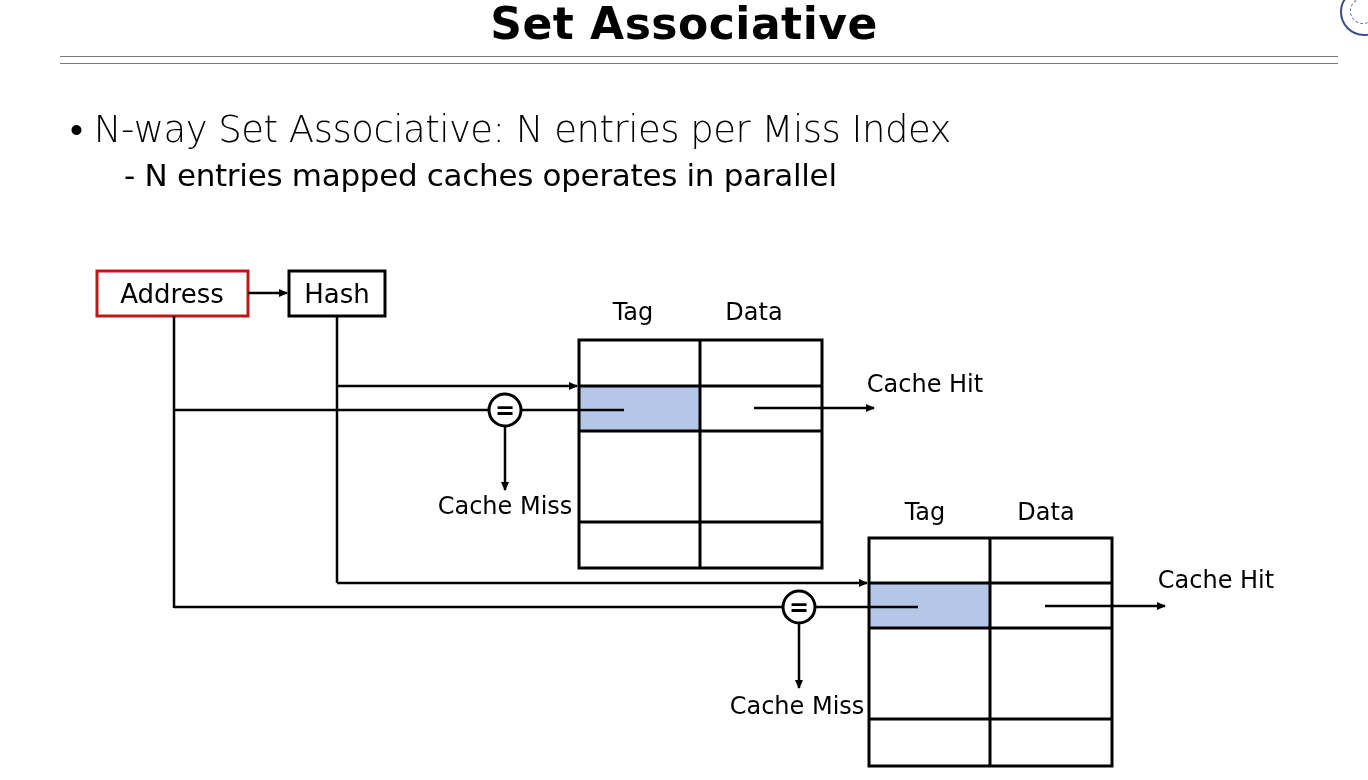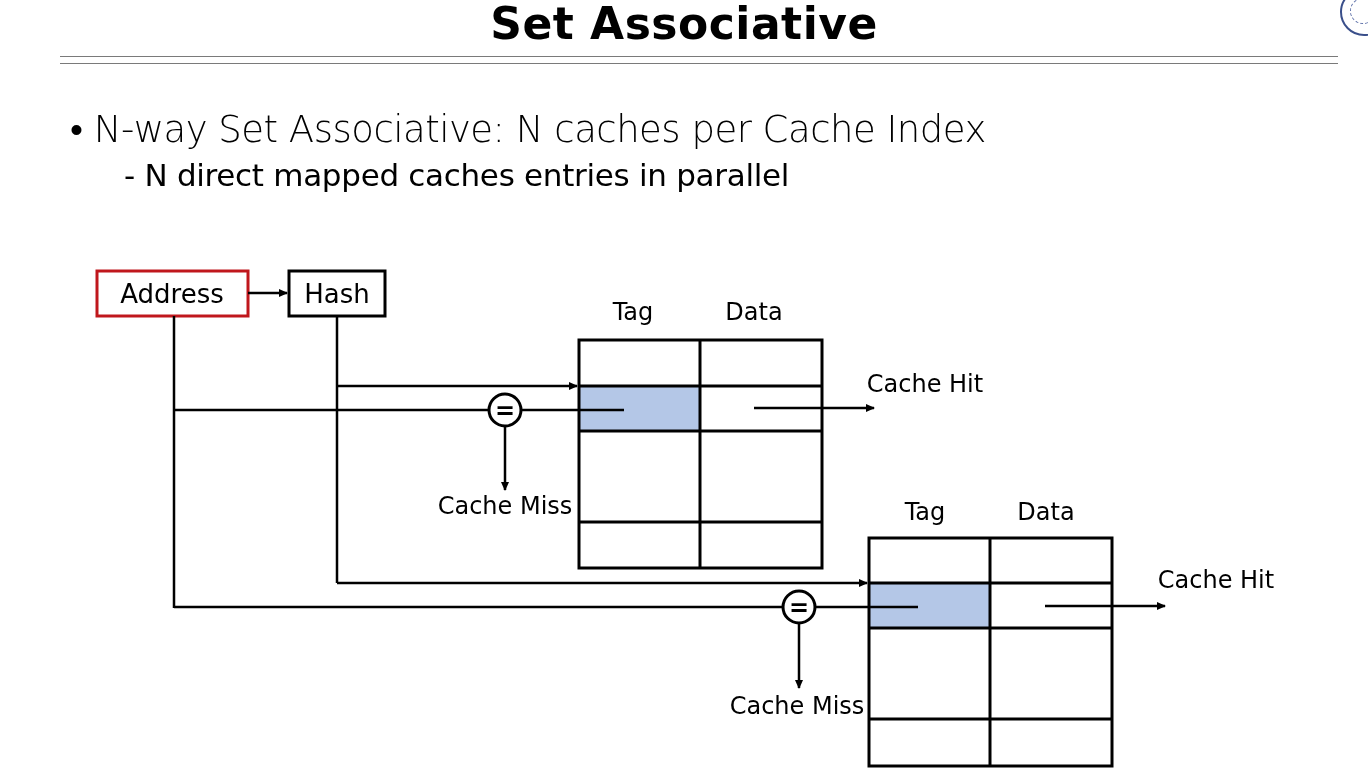--- a/index.html
+++ b/index.html
@@ -24,25 +24,25 @@
 </head>
 <body>
 
 <div class="title">Set Associative</div>
 <div class="rule1"></div>
 <div class="rule2"></div>
 <div class="logo"></div>
 
 <div class="bullet1">
   <span>•</span>
-  <span>N-way Set Associative: N caches per Cache Index</span>
+  <span>N-way Set Associative: N entries per Miss Index</span>
 </div>
 <div class="bullet2">
   <span>-</span>
-  <span>N direct mapped caches entries in parallel</span>
+  <span>N entries mapped caches operates in parallel</span>
 </div>
 
 <svg id="diagram" width="1368" height="780">
   <defs>
     <marker id="arrow" markerWidth="10" markerHeight="10" refX="8" refY="4" orient="auto" markerUnits="userSpaceOnUse">
       <path d="M0,0 L9,4 L0,8 z" fill="#000"></path>
     </marker>
   </defs>
 
   <g>

